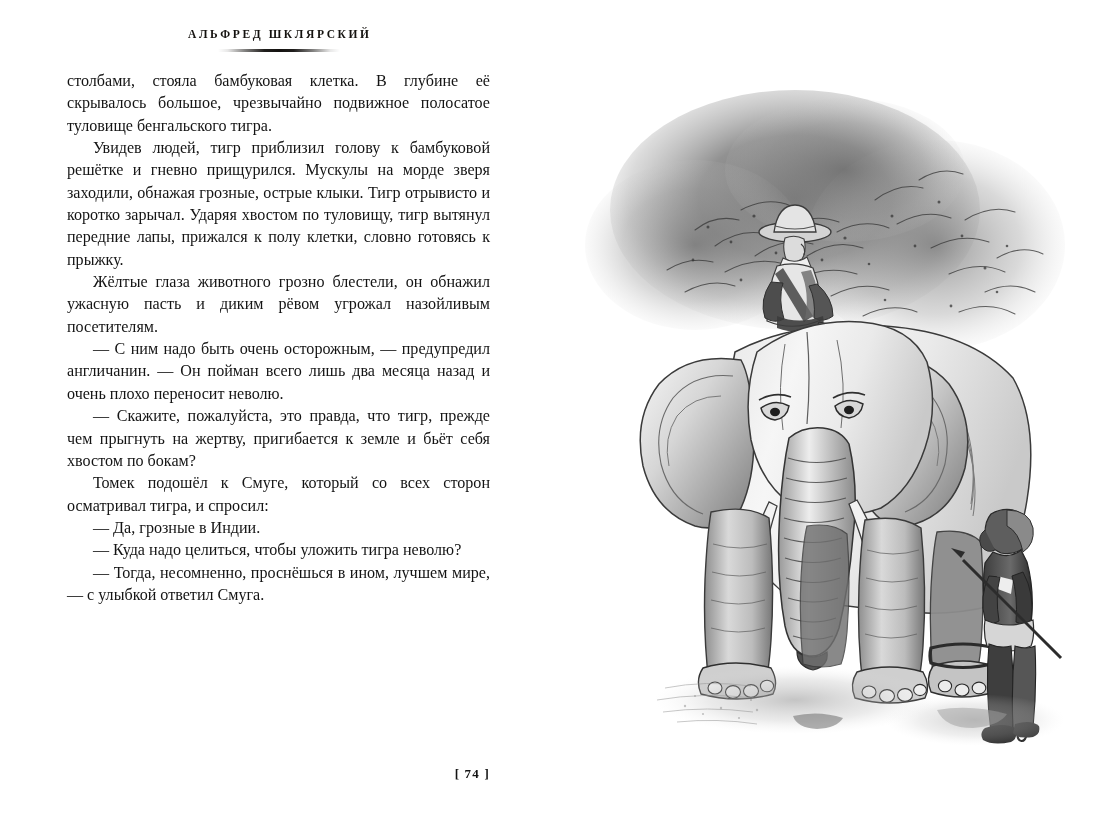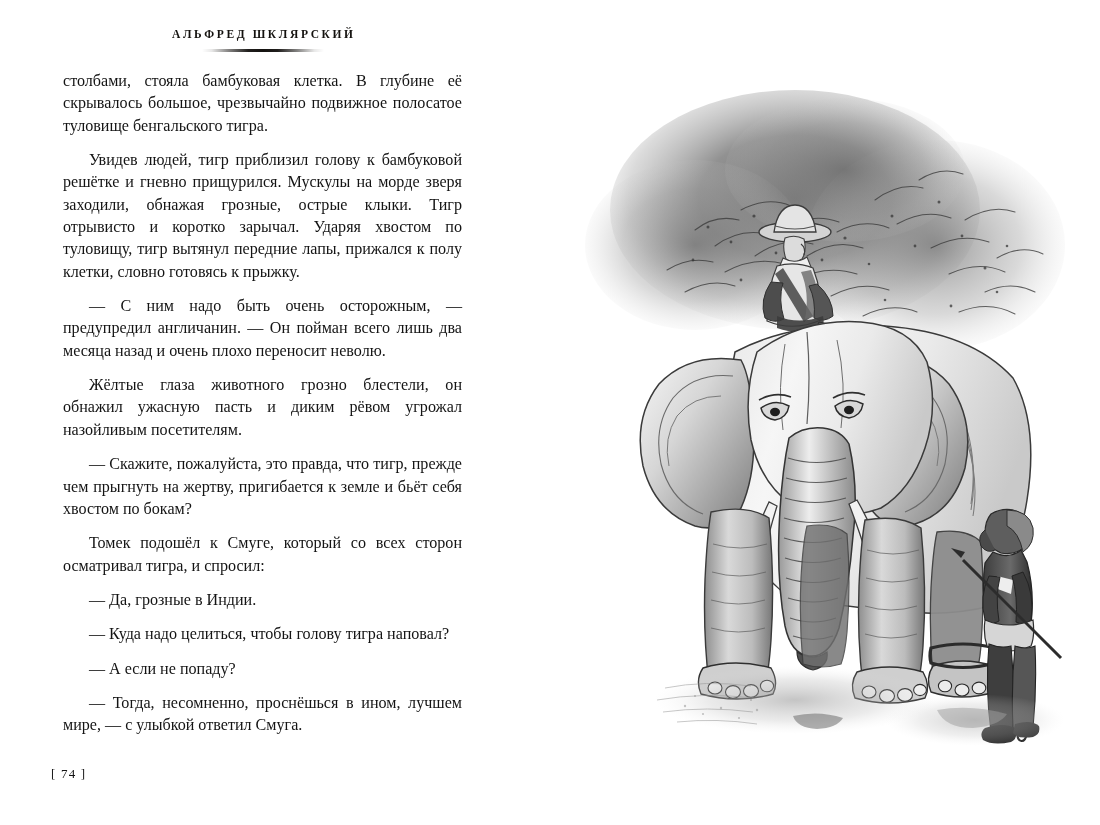--- a/index.html
+++ b/index.html
@@ -19,21 +19,21 @@
 
   .page {
     position: absolute;
     inset: 0;
     background: #ffffff;
   }
 
   
   .text-column {
     position: absolute;
-    left: 51px;
+    left: 67px;
     top: 28px;
     width: 423px;
     height: 760px;
   }
 
   .running-head {
     text-align: center;
     font-family: "Liberation Serif", "DejaVu Serif", serif;
     font-weight: 700;
     font-size: 11.5px;
@@ -65,35 +65,35 @@
     margin-top: 18px;
     font-size: 16.1px;
     line-height: 22.35px;
     text-align: justify;
     text-justify: inter-word;
     hyphens: manual;
     color: #141414;
   }
 
   .body-text p {
-    margin: 12px;
+    margin: 0;
     text-indent: 26px;
   }
   .body-text p.no-indent {
     text-indent: 0;
   }
 
   .folio {
     position: absolute;
     left: 0;
     top: 738px;
     width: 423px;
-    text-align: left;
+    text-align: right;
     font-size: 13px;
-    font-weight: 400;
+    font-weight: 700;
     letter-spacing: 1.2px;
     color: #141414;
   }
 
   
   .illustration {
     position: absolute;
     left: 545px;
     top: 60px;
     width: 545px;
@@ -112,27 +112,26 @@
 
   <div class="text-column">
 
     <div class="running-head">АЛЬФРЕД ШКЛЯРСКИЙ</div>
 
     <div class="head-rule"></div>
 
     <div class="body-text">
       <p class="no-indent">столбами, стояла бамбуковая клетка. В глубине её скрывалось большое, чрезвычайно подвижное полосатое туловище бенгальского тигра.</p>
       <p>Увидев людей, тигр приблизил голову к бамбуковой решётке и гневно прищурился. Мускулы на морде зверя заходили, обнажая грозные, острые клыки. Тигр отрывисто и коротко зарычал. Ударяя хвостом по туловищу, тигр вытянул передние лапы, прижался к полу клетки, словно готовясь к прыжку.</p>
+      <p>Жёлтые глаза животного грозно блестели, он обнажил ужасную пасть и диким рёвом угрожал назойливым посетителям.</p>
       <p>— С ним надо быть очень осторожным, — предупредил англичанин. — Он пойман всего лишь два месяца назад и очень плохо переносит неволю.</p>
-      <p>Жёлтые глаза животного грозно блестели, он обнажил ужасную пасть и диким рёвом угрожал назойливым посетителям.</p>
       <p>— Скажите, пожалуйста, это правда, что тигр, прежде чем прыгнуть на жертву, пригибается к земле и бьёт себя хвостом по бокам?</p>
       <p>Томек подошёл к Смуге, который со всех сторон осматривал тигра, и спросил:</p>
       <p>— Да, грозные в Индии.</p>
-      <p>— Куда надо целиться, чтобы голову тигра наповал?</p>
-      <p>— А если не попаду?</p>
+      <p>— Куда надо целиться, чтобы уложить тигра неволю?</p>
       <p>— Тогда, несомненно, проснёшься в ином, лучшем мире, — с улыбкой ответил Смуга.</p>
 
     </div>
 
     <div class="folio">[ 74 ]</div>
   </div>
 
   <div class="illustration">
     <svg viewBox="0 0 545 700" xmlns="http://www.w3.org/2000/svg" aria-hidden="true">
       <defs>

